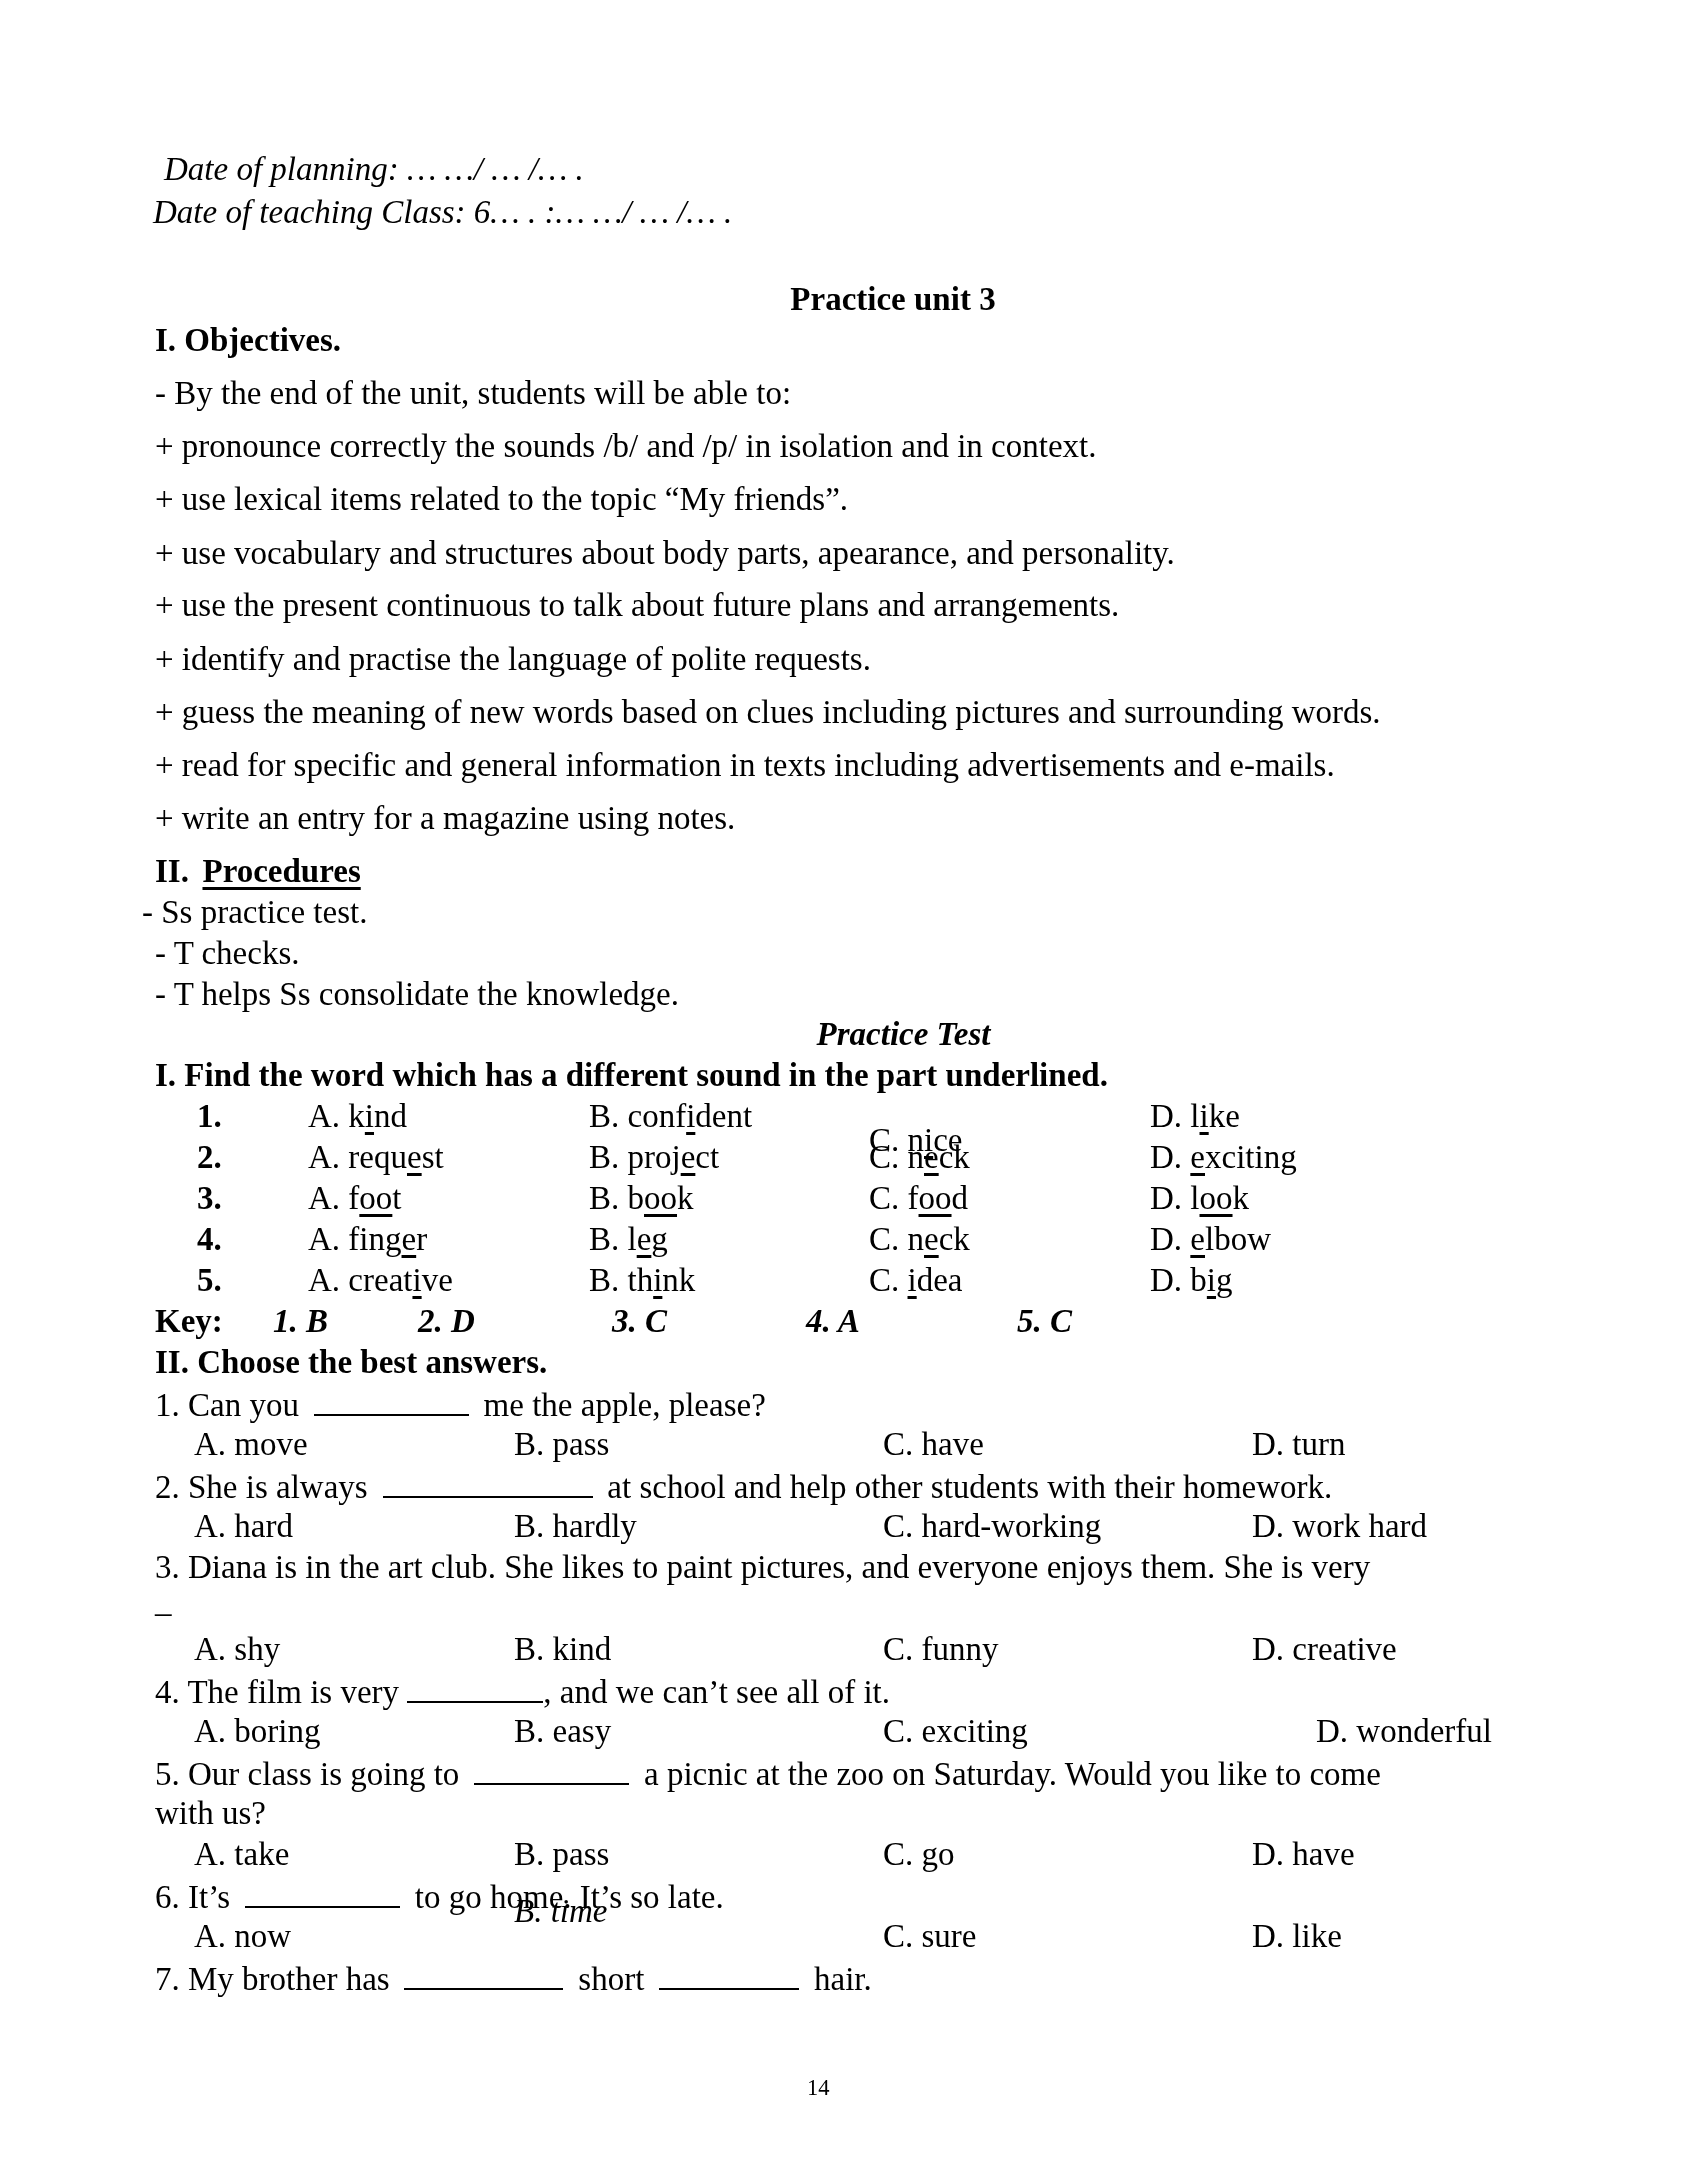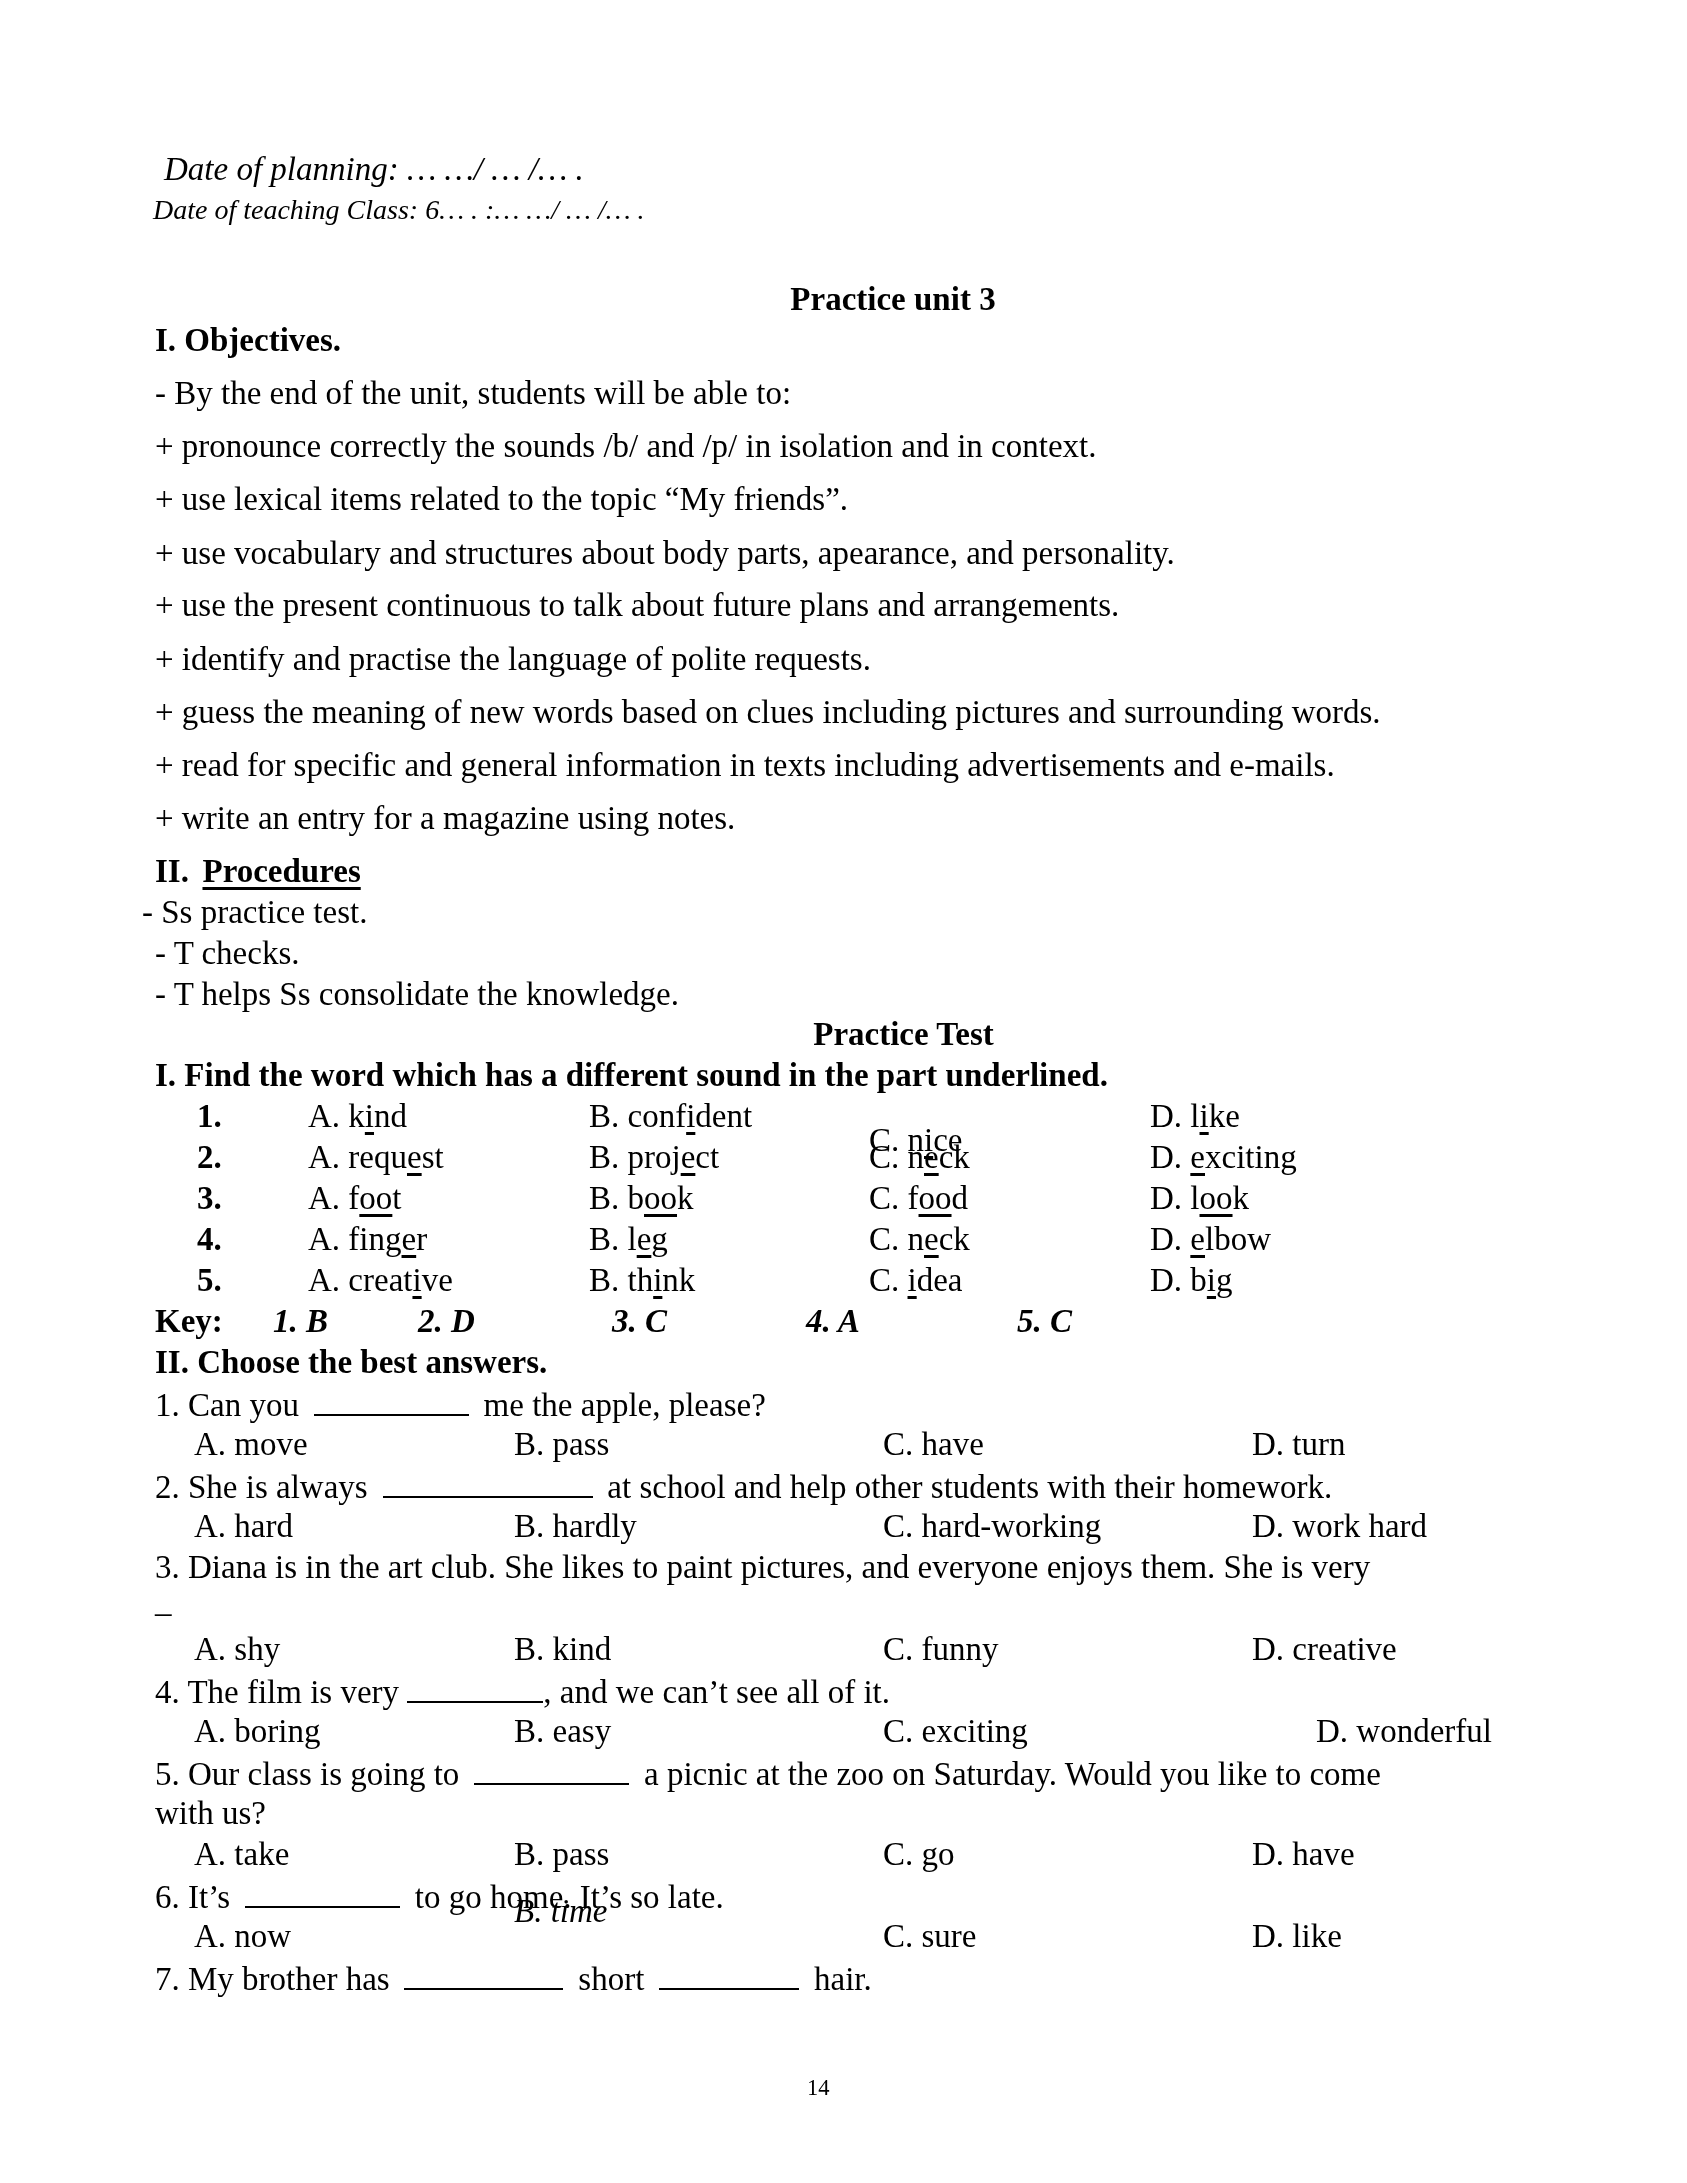--- a/index.html
+++ b/index.html
@@ -11,21 +11,21 @@
   .ul { text-decoration: underline; text-decoration-thickness: 2.6px; text-underline-offset: 5.3px; }
   .center { left: 0; width: 1687px; text-align: center; }
   .col { position: absolute; white-space: nowrap; line-height: 1; }
   .u { text-decoration: underline; text-decoration-thickness: 2.6px; text-underline-offset: 5.3px; }
   .blank { display: inline-block; border-bottom: 2px solid #000; height: 26.5px; vertical-align: baseline; margin: 0 6.6px; }
 </style>
 </head>
 <body>
 
 <div class="abs ital" style="left:164px; top:153px; font-size:33px;">Date of planning: … …/ … /… .</div>
-<div class="abs ital" style="left:153px; top:196px; font-size:28px;">Date of  teaching Class: 6… . :… …/ … /… .</div>
+<div class="abs ital" style="left:153px; top:196px; font-size:33px;">Date of  teaching Class: 6… . :… …/ … /… .</div>
 
 <div class="abs bold center" style="top:283px; padding-left:99px; box-sizing:border-box;">Practice unit 3</div>
 
 <div class="abs bold" style="left:155px; top:324px;">I. Objectives.</div>
 <div class="abs" style="left:155px; top:377px;">- By the end of the unit, students will be able to:</div>
 <div class="abs" style="left:155px; top:430px;">+ pronounce correctly the sounds /b/ and /p/ in isolation and in context.</div>
 <div class="abs" style="left:155px; top:483px;">+ use lexical items related to the topic “My friends”.</div>
 <div class="abs" style="left:155px; top:537px;">+ use vocabulary and structures about body parts, apearance, and personality.</div>
 <div class="abs" style="left:155px; top:589px;">+ use the present continuous to talk about future plans and arrangements.</div>
 <div class="abs" style="left:155px; top:643px;">+ identify and practise the language of polite requests.</div>
@@ -34,21 +34,21 @@
 <div class="abs" style="left:155px; top:802px;">+ write an entry for a magazine using notes.</div>
 
 <div class="abs bold" style="left:155px; top:855px;">
   <span>II.</span>
   <span class="ul" style="margin-left:5.3px;">Procedures</span>
 </div>
 <div class="abs" style="left:142px; top:896px;">- Ss practice test.</div>
 <div class="abs" style="left:155px; top:937px;">- T checks.</div>
 <div class="abs" style="left:155px; top:978px;">- T helps Ss consolidate the knowledge.</div>
 
-<div class="abs bold center" style="top:1018px; padding-left:120px; box-sizing:border-box;">Practice Test</div>
+<div class="abs bold center" style="top:1018px; padding-left:120px; box-sizing:border-box;font-style:italic;">Practice Test</div>
 <div class="abs bold" style="left:155px; top:1059px;">I. Find the word which has a different sound in the part underlined.</div>
 
 <div>
 
   <div class="col bold" style="left:197px; top:1100px;">1.</div>
   <div class="col" style="left:308px; top:1100px;"><span>A. </span><span>k</span><span class="u">i</span><span>nd</span></div>
   <div class="col" style="left:589px; top:1100px;"><span>B. </span><span>conf</span><span class="u">i</span><span>dent</span></div>
   <div class="col" style="left:869px; top:1100px;margin-top:24px;"><span>C. </span><span>n</span><span class="u">i</span><span>ce</span></div>
   <div class="col" style="left:1150px; top:1100px;"><span>D. </span><span>l</span><span class="u">i</span><span>ke</span></div>
 

